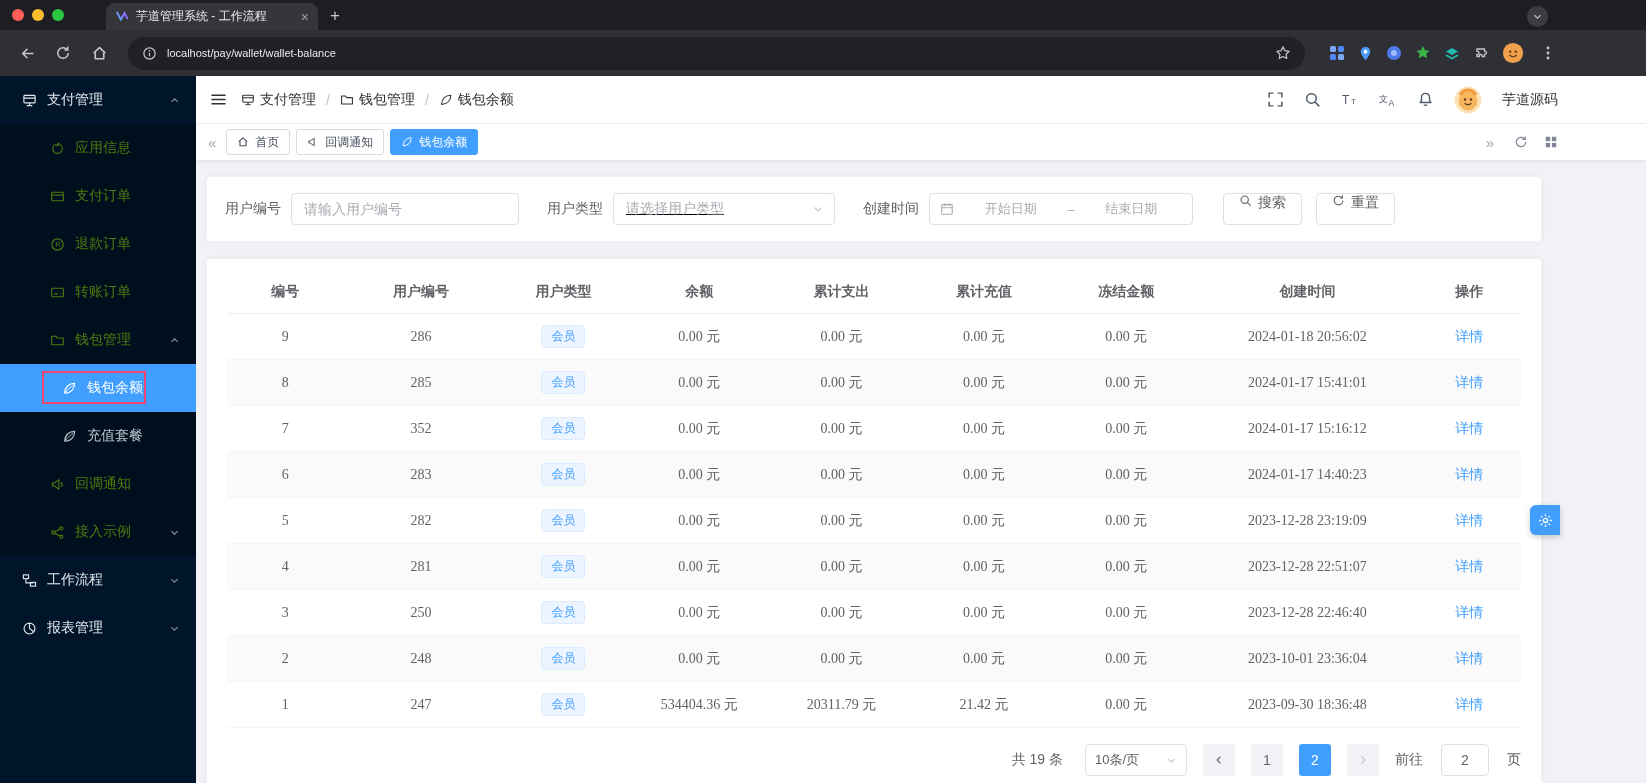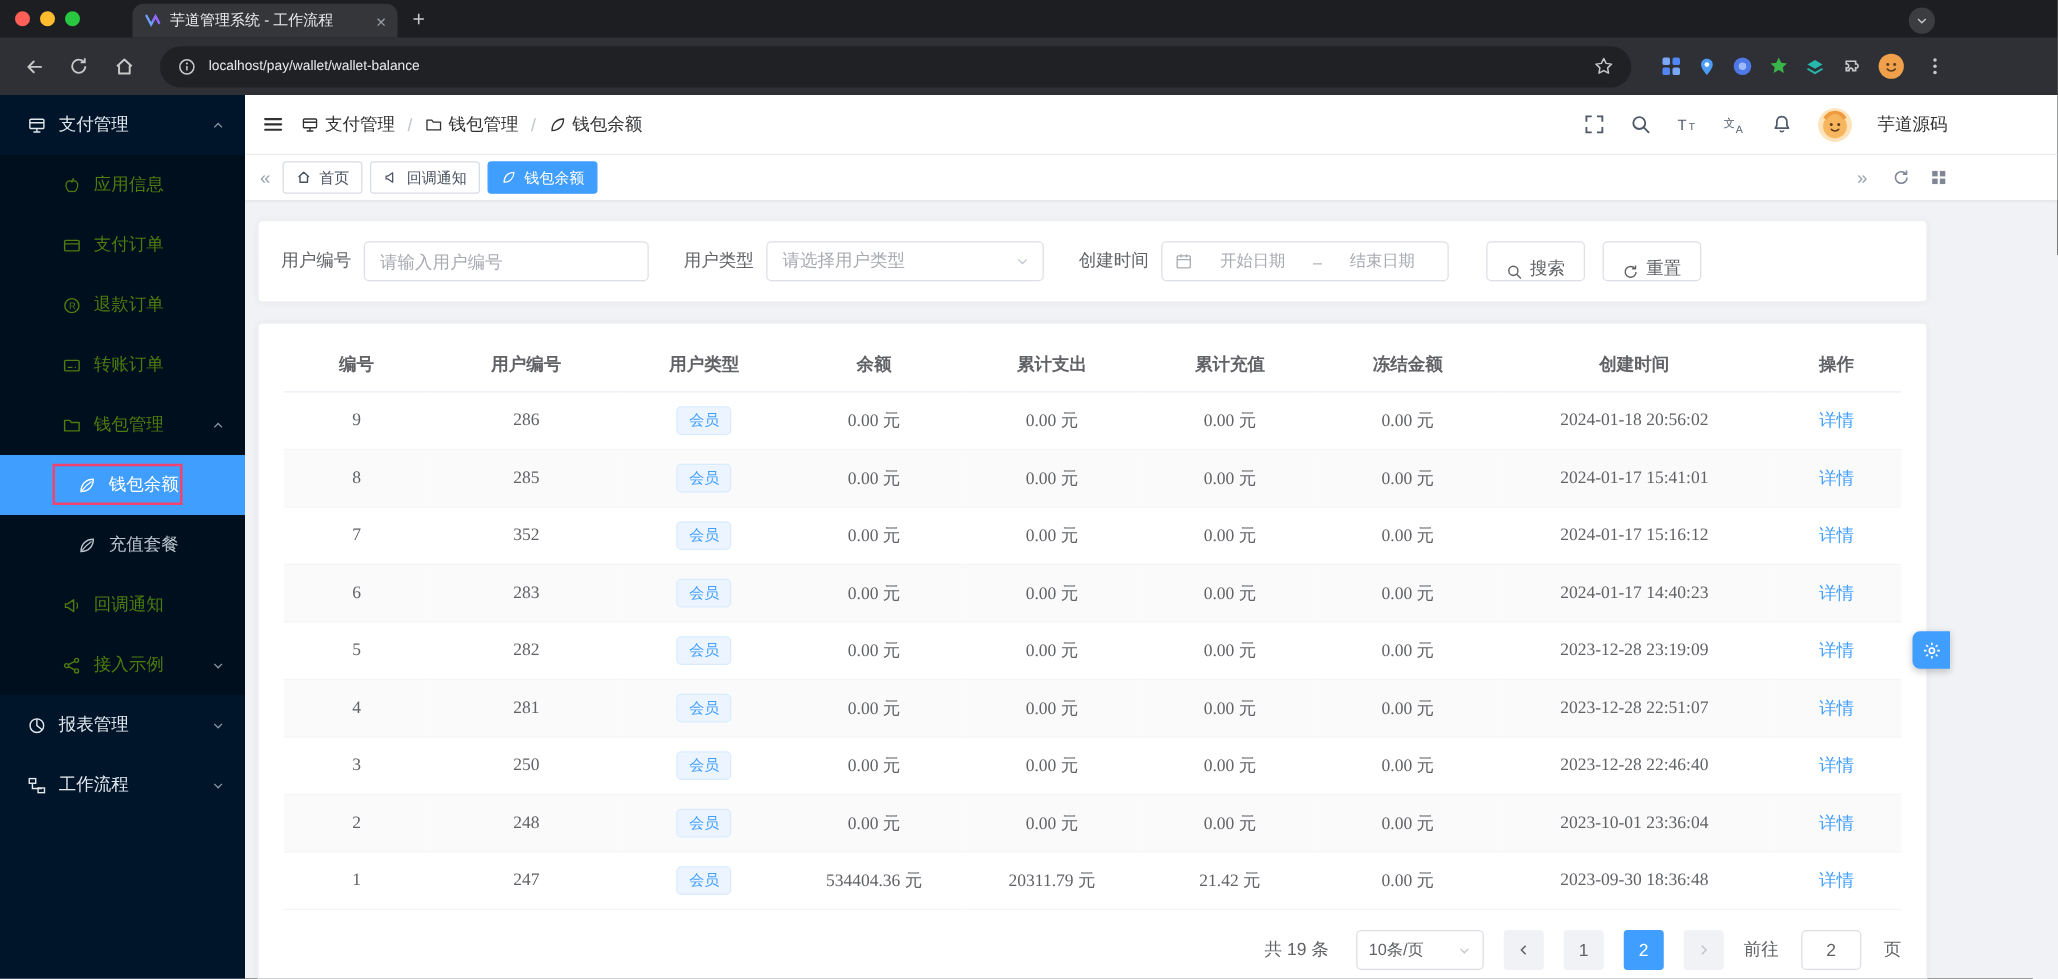--- a/index.html
+++ b/index.html
@@ -62,26 +62,26 @@
   .content { flex:1; padding:16px 104px 0 10px; overflow:hidden; }
   .filter-card { background:#fff; border-radius:4px; border:1px solid #eef0f3; box-shadow:0 0 6px rgba(0,0,0,.04);
     padding:16px 18px; display:flex; align-items:center; }
   .fgroup { display:flex; align-items:center; }
   .fgroup + .fgroup { margin-left:28px; }
   .flabel { font-size:14px; color:#606266; margin-right:10px; white-space:nowrap; }
   .finput { width:228px; height:32px; border:1px solid #dcdfe6; border-radius:4px; padding:0 12px;
     font-size:14px; color:#303133; outline:none; font-family:inherit; }
   .finput::placeholder { color:#a8abb2; }
   .sel { width:222px; height:32px; border:1px solid #dcdfe6; border-radius:4px; display:flex; align-items:center;
-    padding:0 10px 0 12px; cursor:pointer; }
+    padding:0 10px 0 12px; cursor:pointer;text-decoration:underline; }
   .sel .ph { flex:1; font-size:14px; color:#a8abb2; }
-  .daterange { width:230px; height:32px; border:1px solid #dcdfe6; border-radius:4px; display:flex; align-items:center;
+  .daterange { width:264px; height:32px; border:1px solid #dcdfe6; border-radius:4px; display:flex; align-items:center;
     gap:6px; padding:0 10px; cursor:pointer; color:#a8abb2; font-size:13px; }
   .daterange .ph { flex:1; text-align:center; }
-  .btn { height:32px; display:flex; align-items:flex-end; gap:6px; padding:0 15px; border:1px solid #dcdfe6;
+  .btn { height:32px; display:flex; align-items:flex-start; gap:6px; padding:0 15px; border:1px solid #dcdfe6;
     border-radius:4px; background:#fff; font-size:14px; color:#606266; cursor:pointer; font-family:Liberation Sans, sans-serif; }
   .btn + .btn { margin-left:14px; }
   .btn-area { margin-left:30px; display:flex; }
 
   .table-card { background:#fff; border-radius:4px; border:1px solid #eef0f3; box-shadow:0 0 6px rgba(0,0,0,.04);
     margin-top:16px; padding:12px 20px 14px; }
   table { width:100%; border-collapse:collapse; font-size:14px;font-family:Liberation Serif, serif; }
   th { padding:12px 4px; color:#606266; font-weight:bold; text-align:center; border-bottom:1px solid #ebeef5; }
   td { padding:11px 4px; color:#606266; text-align:center; border-bottom:1px solid #f4f5f7; }
   tr.striped td { background:#fafafa; }
@@ -318,38 +318,38 @@
         <span>接入示例</span>
         <span class="chev">
             <svg class="ic" width="11" height="11" viewBox="0 0 16 16">
               <path d="M3.5 6L8 10.5 12.5 6" fill="none" stroke="currentColor" stroke-width="1.5"></path>
             </svg>
           </span>
       </div>
 
       <div class="side-item l1">
         <svg class="ic" width="15" height="15" viewBox="0 0 16 16">
-            <circle cx="8" cy="8" r="5.8" fill="none" stroke="currentColor" stroke-width="1.2"></circle>
-            <path d="M8 2.2V8l4.5 3.5" fill="none" stroke="currentColor" stroke-width="1.2"></path>
-          </svg>
-        <span>报表管理</span>
+            <rect x="1.5" y="2" width="5.5" height="4" fill="none" stroke="currentColor" stroke-width="1.2"></rect>
+            <rect x="9" y="10" width="5.5" height="4" fill="none" stroke="currentColor" stroke-width="1.2"></rect>
+            <path d="M4.2 6v4.5h7.5V10" fill="none" stroke="currentColor" stroke-width="1.2"></path>
+          </svg>
+        <span>工作流程</span>
         <span class="chev">
             <svg class="ic" width="11" height="11" viewBox="0 0 16 16">
               <path d="M3.5 6L8 10.5 12.5 6" fill="none" stroke="currentColor" stroke-width="1.5"></path>
             </svg>
           </span>
       </div>
 
       <div class="side-item l1">
         <svg class="ic" width="15" height="15" viewBox="0 0 16 16">
-            <rect x="1.5" y="2" width="5.5" height="4" fill="none" stroke="currentColor" stroke-width="1.2"></rect>
-            <rect x="9" y="10" width="5.5" height="4" fill="none" stroke="currentColor" stroke-width="1.2"></rect>
-            <path d="M4.2 6v4.5h7.5V10" fill="none" stroke="currentColor" stroke-width="1.2"></path>
-          </svg>
-        <span>工作流程</span>
+            <circle cx="8" cy="8" r="5.8" fill="none" stroke="currentColor" stroke-width="1.2"></circle>
+            <path d="M8 2.2V8l4.5 3.5" fill="none" stroke="currentColor" stroke-width="1.2"></path>
+          </svg>
+        <span>报表管理</span>
         <span class="chev">
             <svg class="ic" width="11" height="11" viewBox="0 0 16 16">
               <path d="M3.5 6L8 10.5 12.5 6" fill="none" stroke="currentColor" stroke-width="1.5"></path>
             </svg>
           </span>
       </div>
     </aside>
 
     <div class="main">
 

